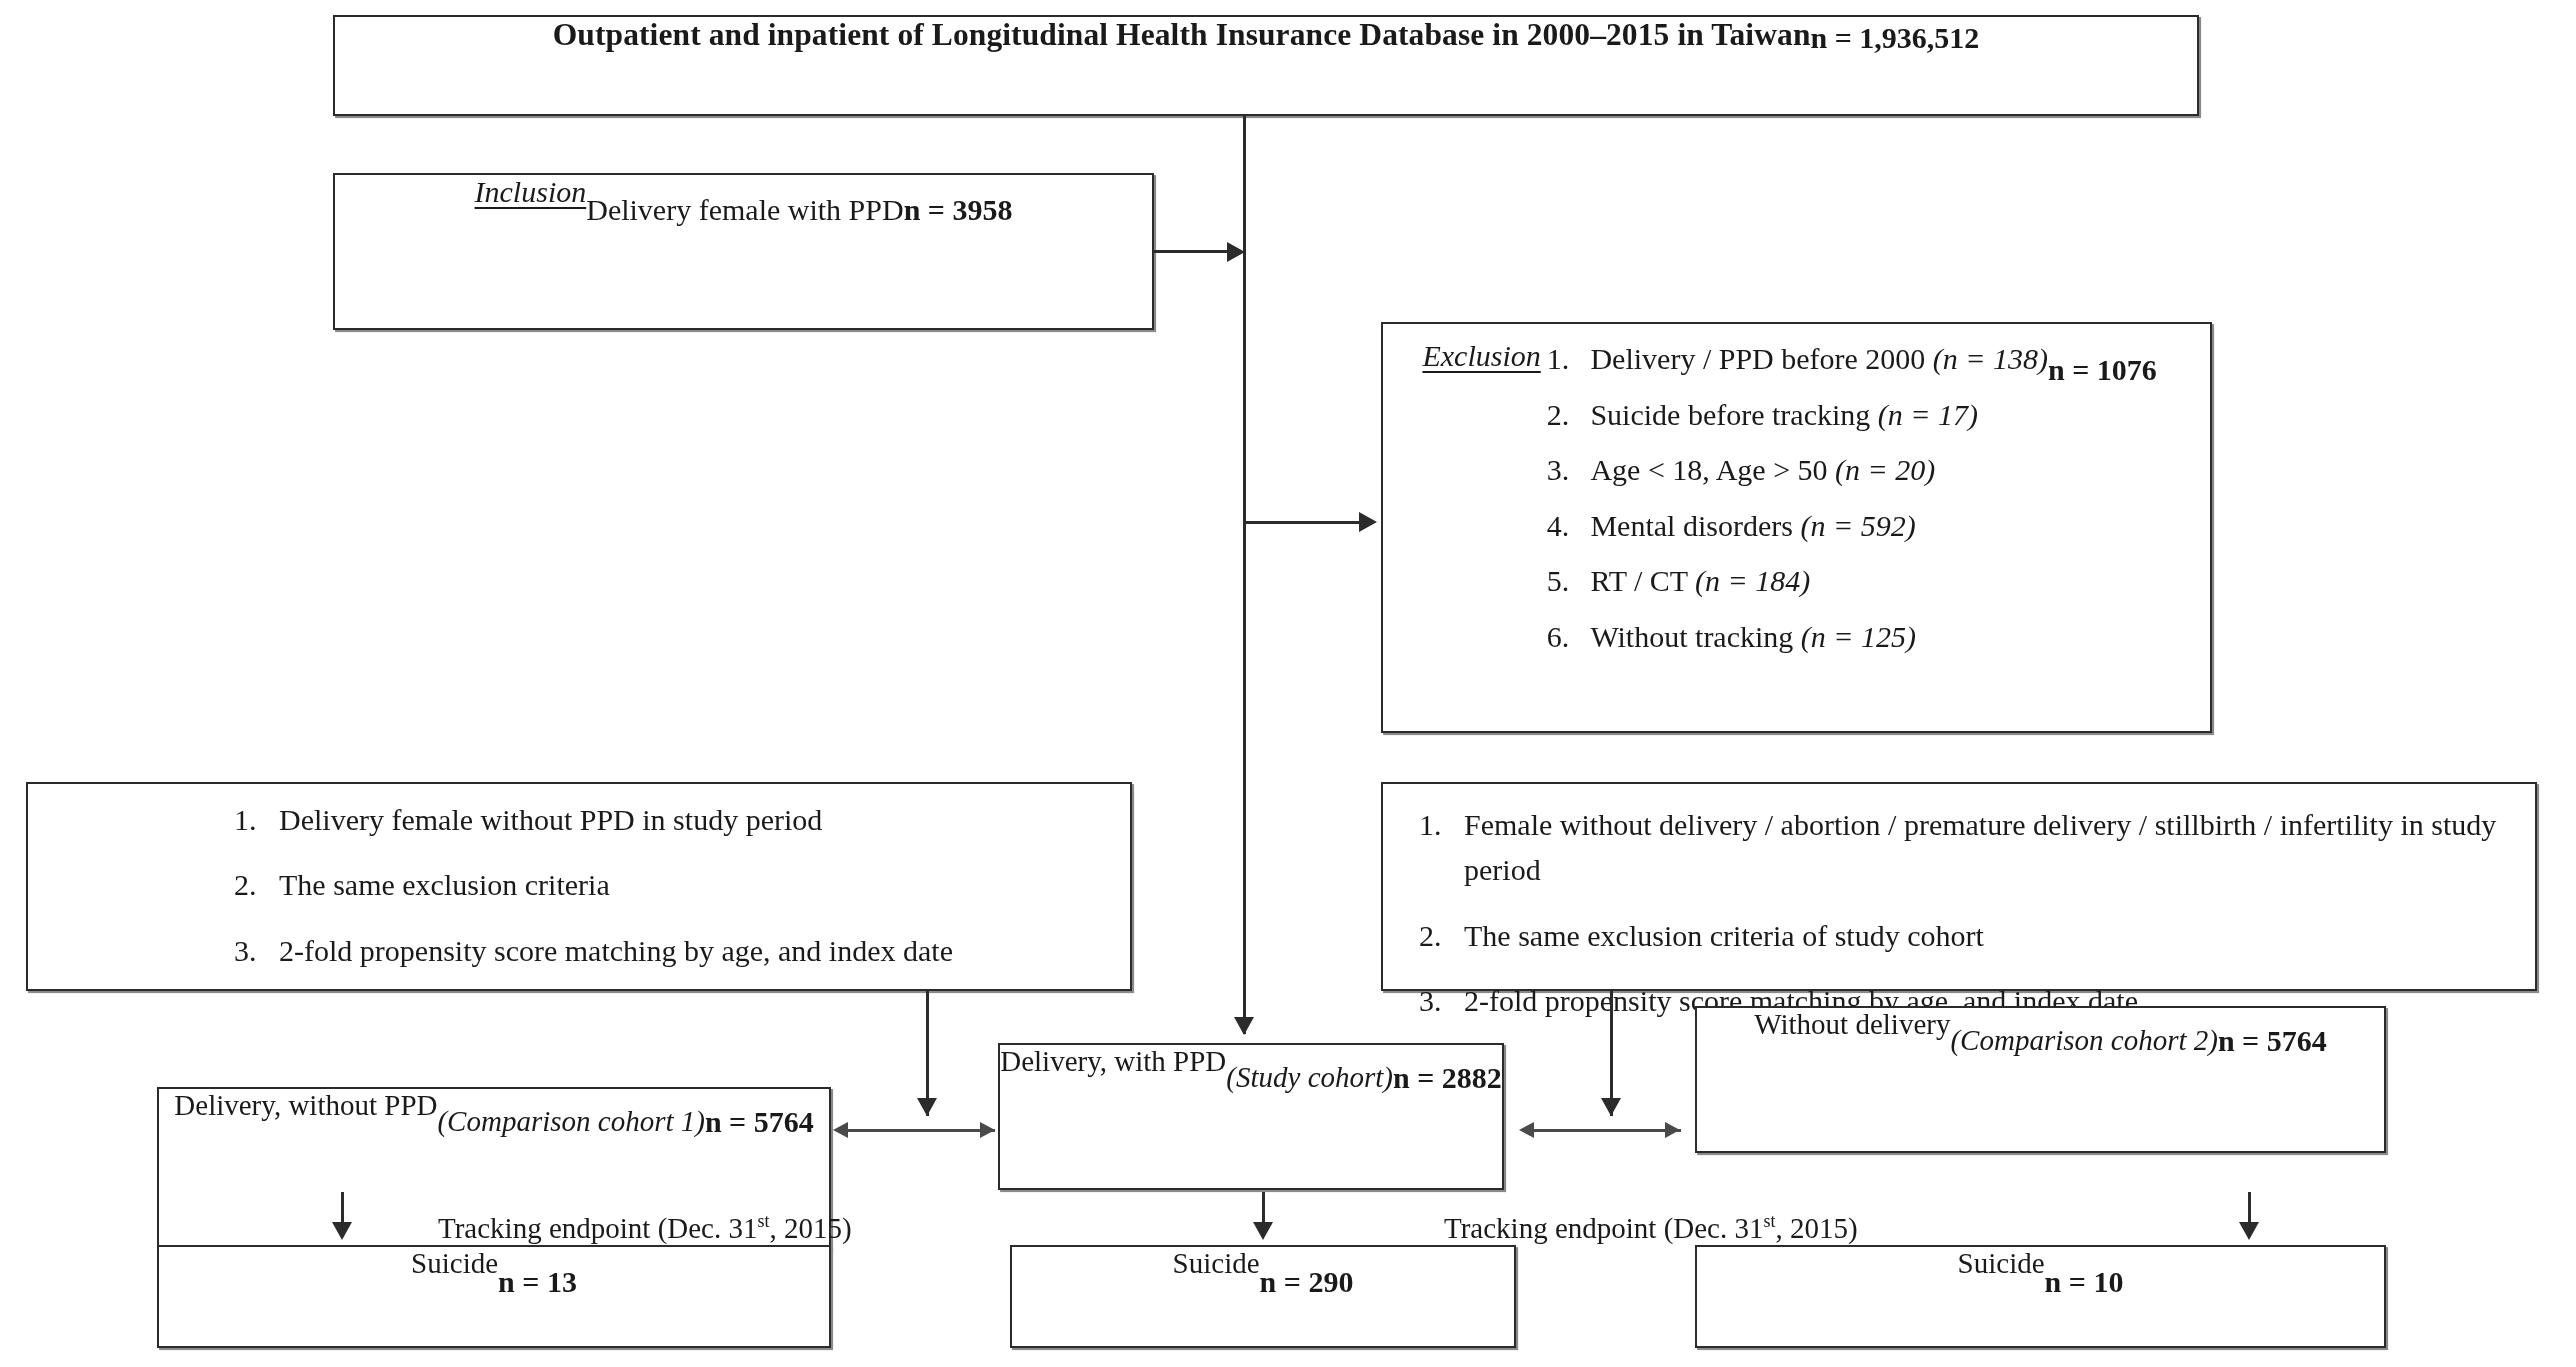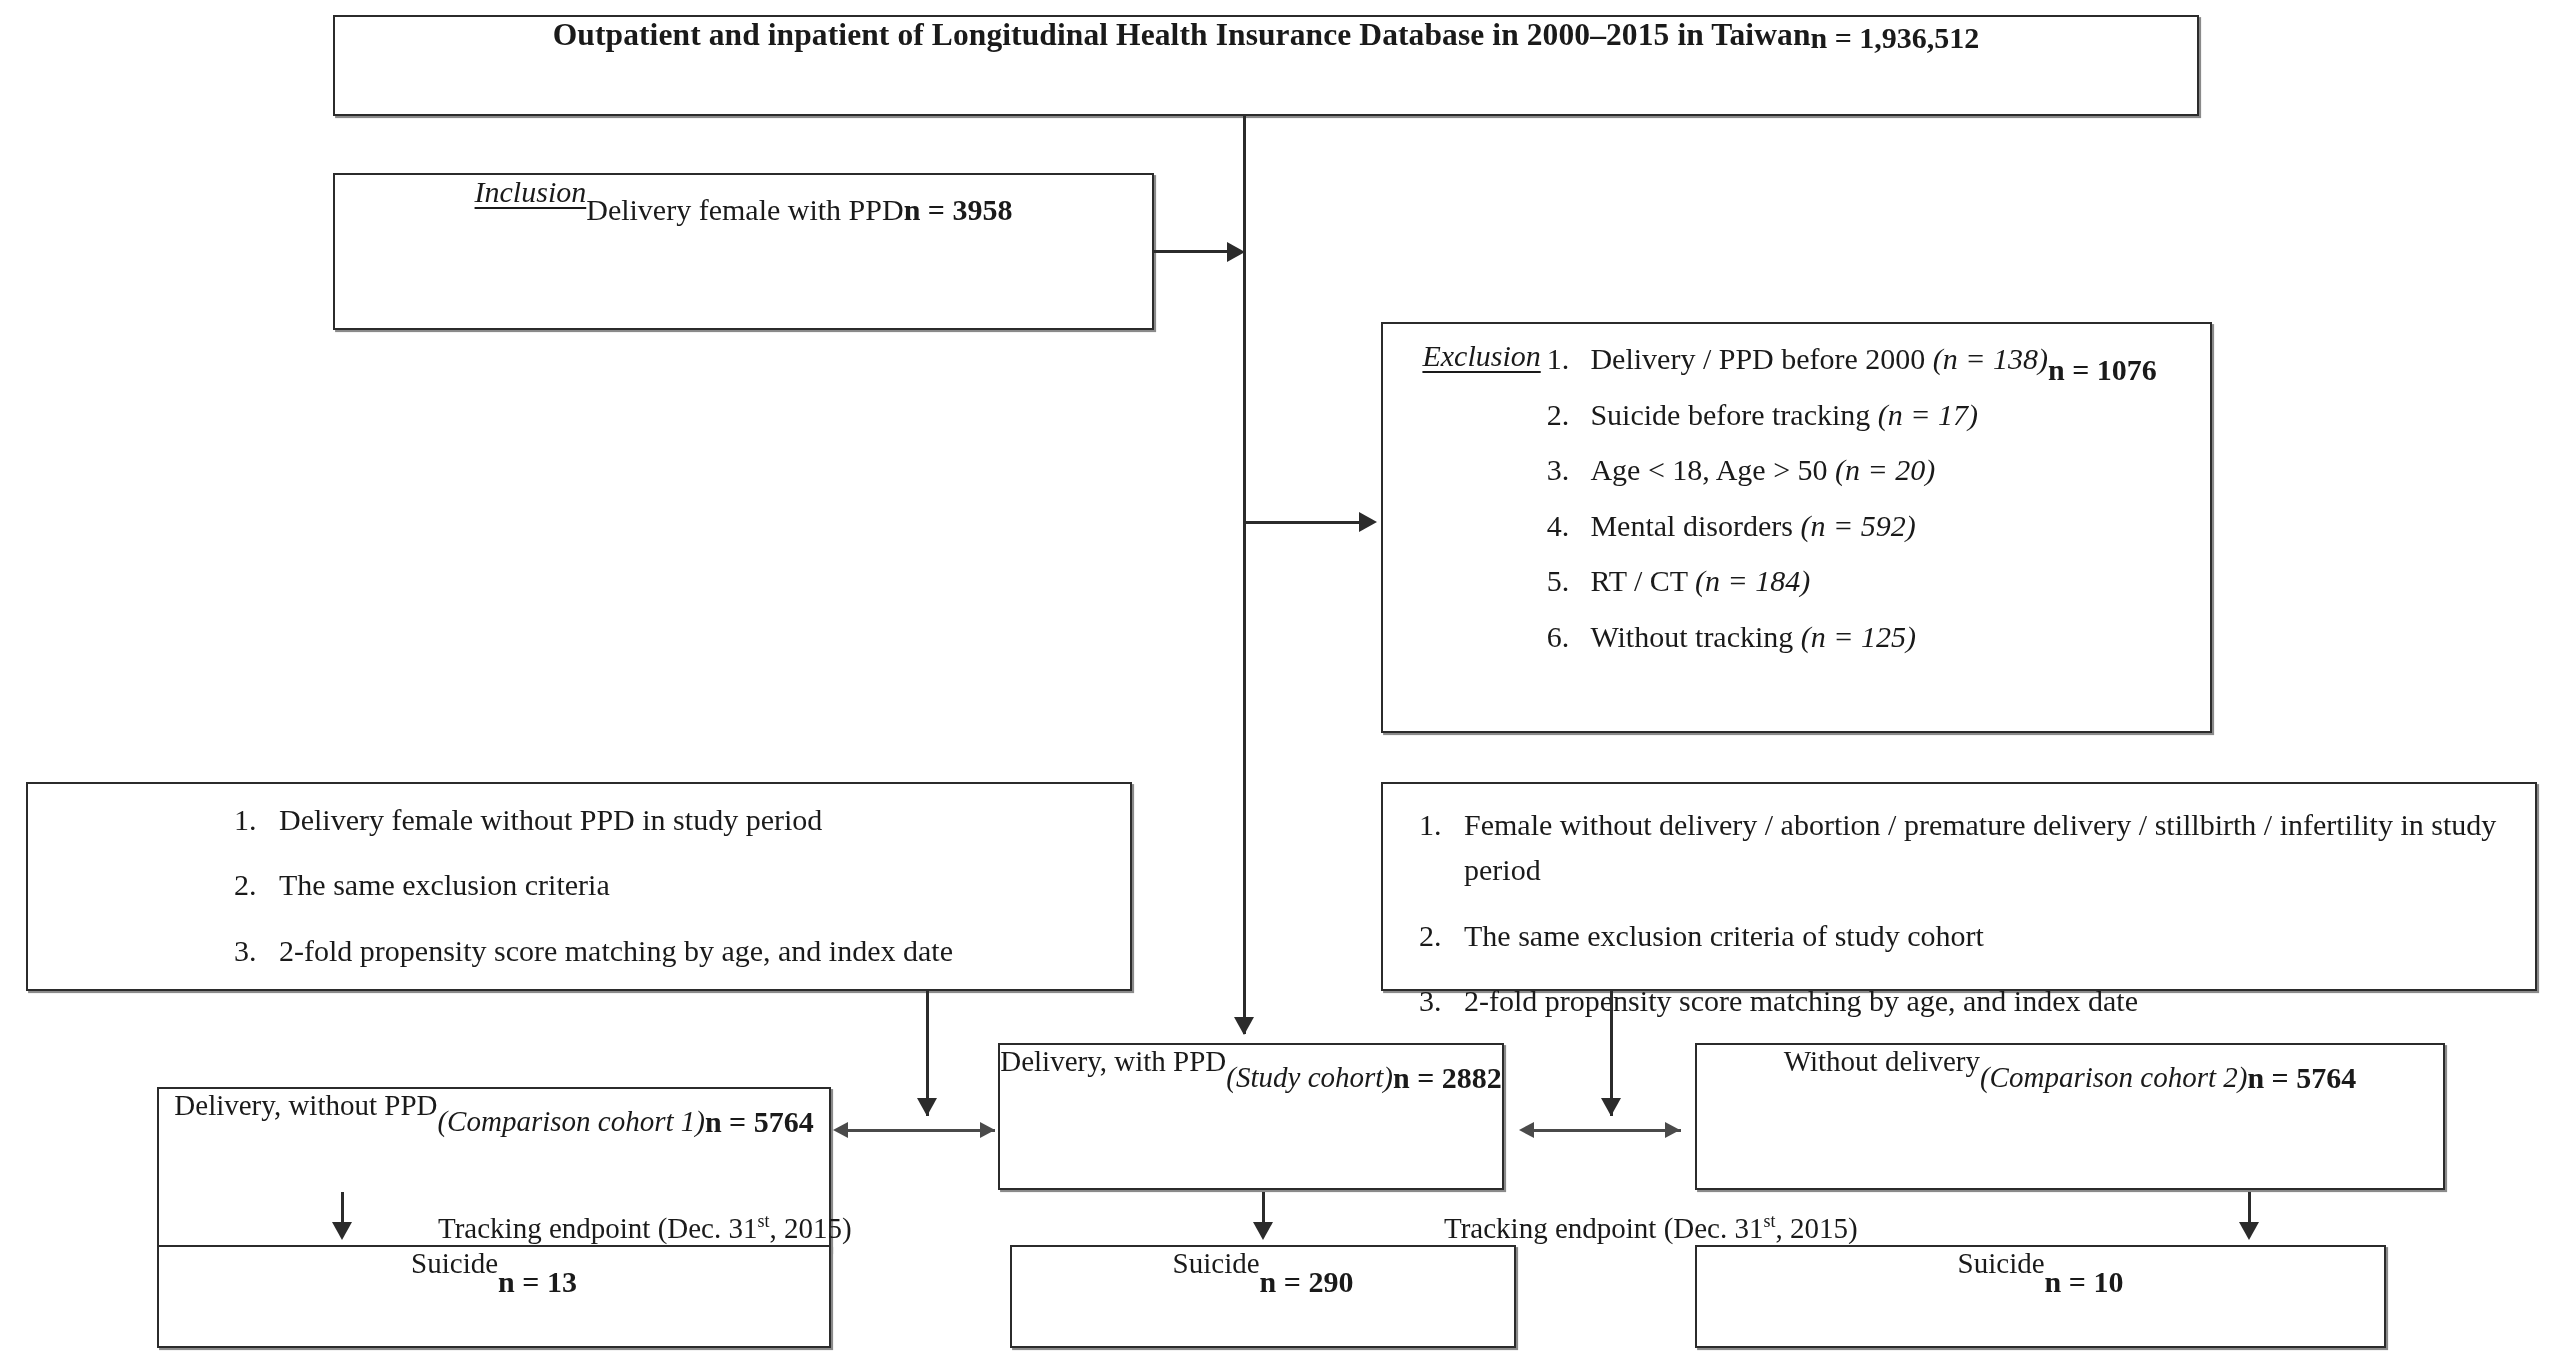--- a/index.html
+++ b/index.html
@@ -177,21 +177,21 @@
     <div class="t-cohort ital" style="margin-top:16.4px;">(Comparison cohort 1)</div>
     <div class="t-n" style="margin-top:16.4px;">n = 5764</div>
   </div>
 
   <div class="box ctr" style="left:998px;top:1043px;width:506px;height:147px;">
     <div class="t-cohort">Delivery, with PPD</div>
     <div class="t-cohort ital" style="margin-top:16.4px;">(Study cohort)</div>
     <div class="t-n" style="margin-top:16.4px;">n = 2882</div>
   </div>
 
-  <div class="box ctr" style="left:1695px;top:1043px;width:750px;height:147px;">
+  <div class="box ctr" style="left:1695px;top:1006px;width:691px;height:147px;">
     <div class="t-cohort">Without delivery</div>
     <div class="t-cohort ital" style="margin-top:16.4px;">(Comparison cohort 2)</div>
     <div class="t-n" style="margin-top:16.4px;">n = 5764</div>
   </div>
 
   <div class="hline-thin" style="left:847px;top:1129px;width:148px;"></div>
   <div class="arrow-left-thin" style="left:833px;top:1122px;"></div>
   <div class="arrow-right-thin" style="left:980px;top:1122px;"></div>
 
   <div class="hline-thin" style="left:1533px;top:1129px;width:148px;"></div>

